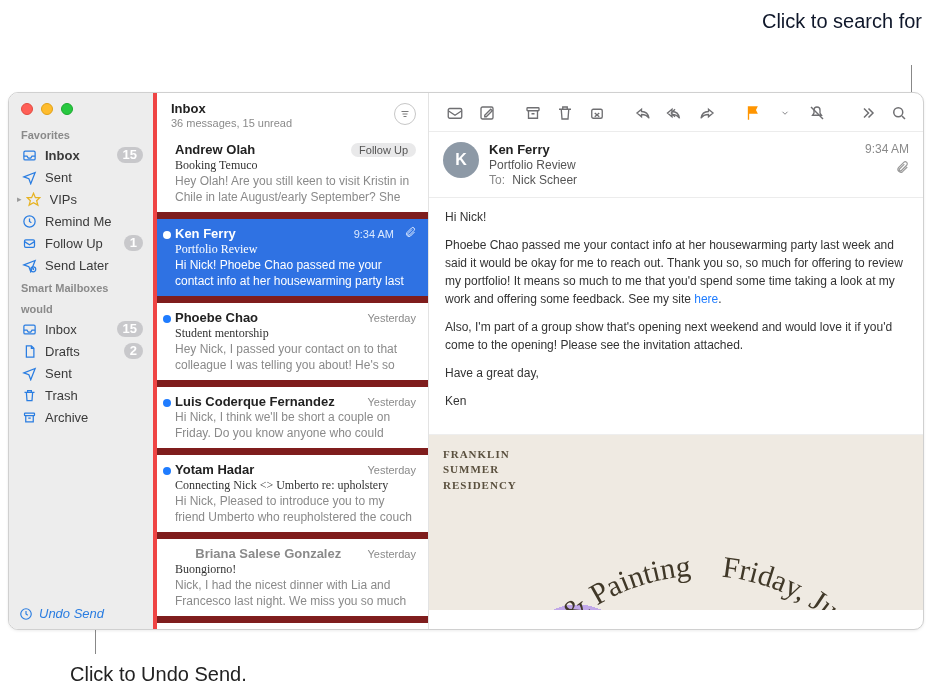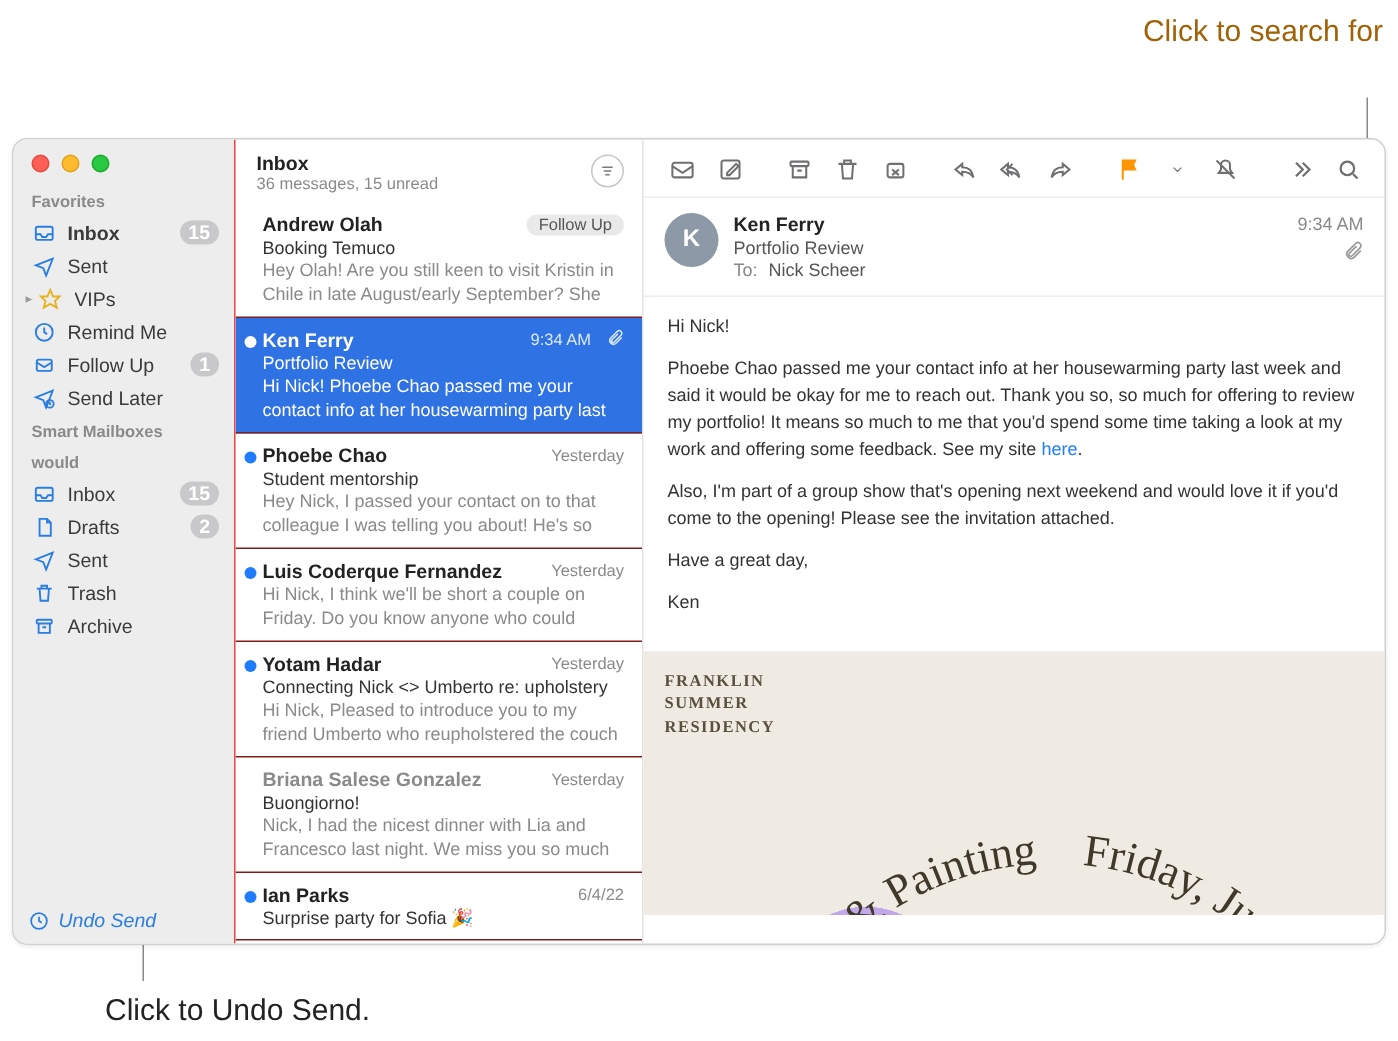--- a/index.html
+++ b/index.html
@@ -13,21 +13,21 @@
     font-size: 13px;
     color: #333;
   }
   
   .callout-top {
     position: absolute;
     top: 8px;
     right: 10px;
     text-align: right;
     font-size: 20px;
-    color: #a16207;
+    color: #0f172a;
     line-height: 1.3;
   }
   .callout-line-top {
     position: absolute;
     top: 65px;
     right: 20px;
     width: 1px;
     height: 35px;
     background: #888;
   }
@@ -57,21 +57,21 @@
     border-radius: 10px;
     overflow: hidden;
     display: flex;
     background: #fff;
     box-shadow: 0 1px 3px rgba(0,0,0,0.08);
   }
   
   .sidebar {
     width: 148px;
     background: #ededed;
-    border-right: 1px solid #ef4444;
+    border-right: 4px solid #ef4444;
     display: flex;
     flex-direction: column;
     flex-shrink: 0;
     position: relative;
   }
   .traffic {
     display: flex;
     gap: 8px;
     padding: 10px 10px 8px 12px;
   }
@@ -157,31 +157,31 @@
     border:1px solid #c7c7c7;
     border-radius:50%;
     display:flex;align-items:center;justify-content:center;
     color:#7a7a7a;
     margin-top:2px;
   }
   .filter-btn svg{width:12px;height:12px;}
   .msgs { flex:1; overflow:hidden; }
   .msg {
     padding: 7px 12px 7px 18px;
-    border-bottom: 1px solid #7f1d1d;
+    border-bottom: 7px solid #7f1d1d;
     position: relative;
     font-size: 12px;
   }
   .msg .row1 { display:flex; align-items:center; gap:6px;}
   .msg .sender { font-weight:700; color:#222; font-size:13px; flex:1; white-space:nowrap; overflow:hidden; text-overflow:ellipsis;}
   .msg .time { font-size:11px; color:#8a8a8a; flex-shrink:0;}
   .msg .followup-pill {
     background:#e9e9ea; color:#555; font-size:11px; padding:1px 8px; border-radius:10px;
   }
-  .msg .subject { font-size:12px; color:#333; margin-top:1px; white-space:nowrap; overflow:hidden; text-overflow:ellipsis;}
+  .msg .subject { font-size:12px; color:#333; margin-top:1px; white-space:nowrap; overflow:hidden; text-overflow:ellipsis;font-family:Liberation Serif, serif;}
   .msg .preview { font-size:12px; color:#8a8a8a; line-height:1.35; max-height:32px; overflow:hidden;}
   .msg .unread-dot {
     position:absolute;
     left:6px;
     top:12px;
     width:8px;height:8px;border-radius:50%;
     background:#1f7cff;
   }
   .msg.selected {
     background:#2f72e3;
@@ -190,21 +190,21 @@
   .msg.selected .sender,
   .msg.selected .subject,
   .msg.selected .preview,
   .msg.selected .time { color:#fff; }
   .msg.selected .time { color:#dce9ff;}
   .msg .attach-ico {
     color: #dce9ff;
     margin-left:4px;
   }
   .msg.selected .unread-dot { background:#fff; }
-  .msg .muted-sender { color:#8a8a8a; font-weight:700;}
+  .msg .muted-sender { color:#8a8a8a; font-weight:700;text-align:center;}
   
   .reader {
     flex:1;
     display:flex;
     flex-direction:column;
     min-width:0;
   }
   .toolbar {
     display:flex;
     align-items:center;

